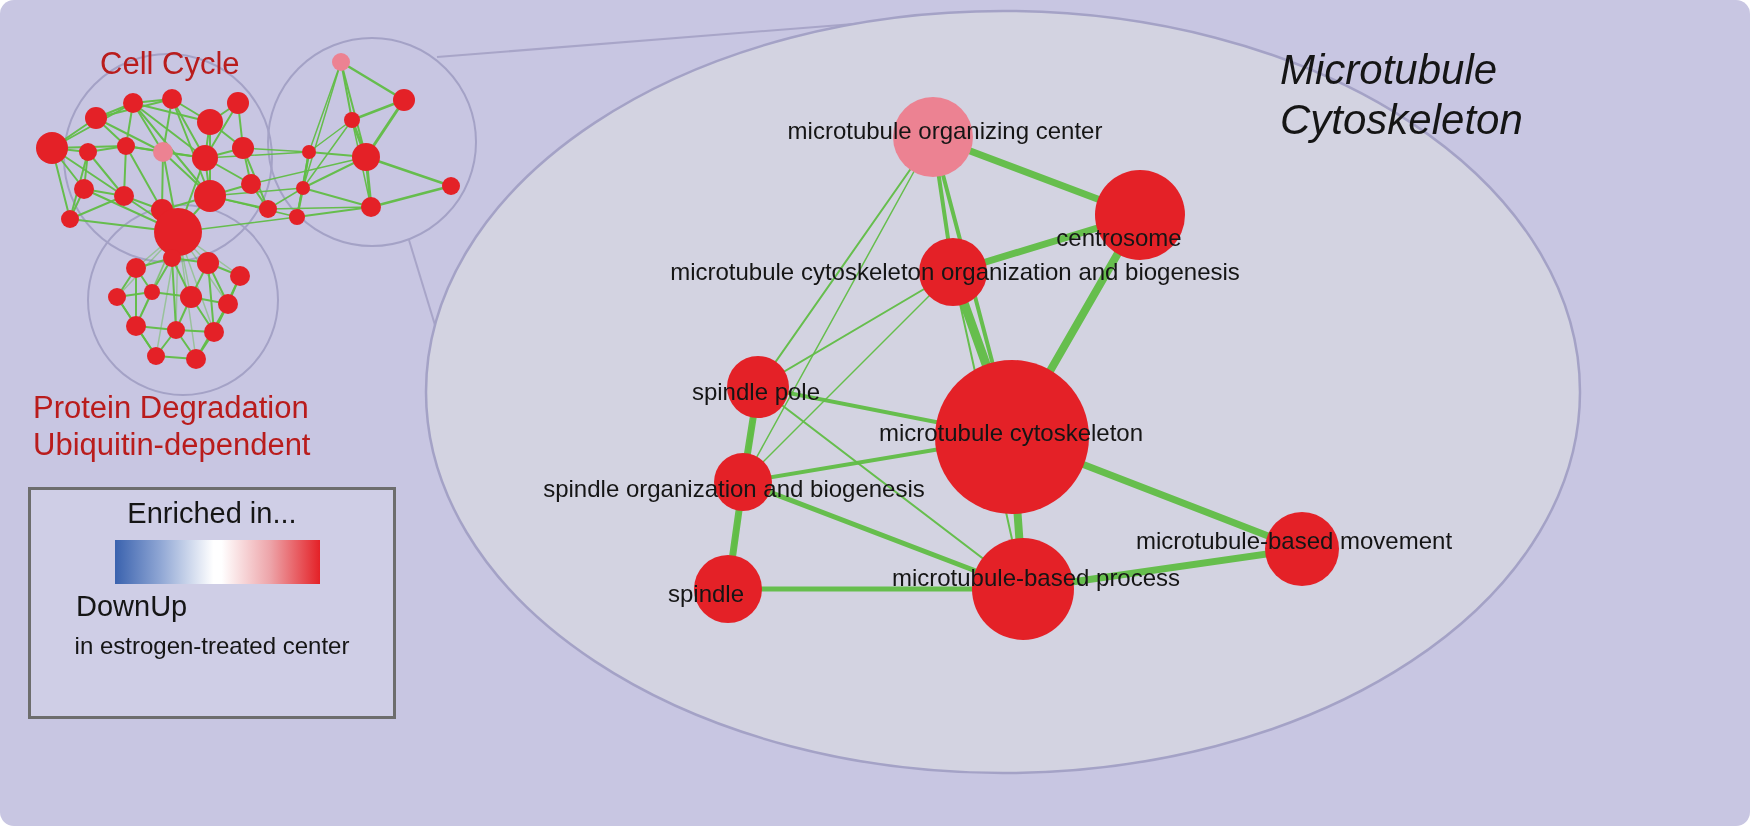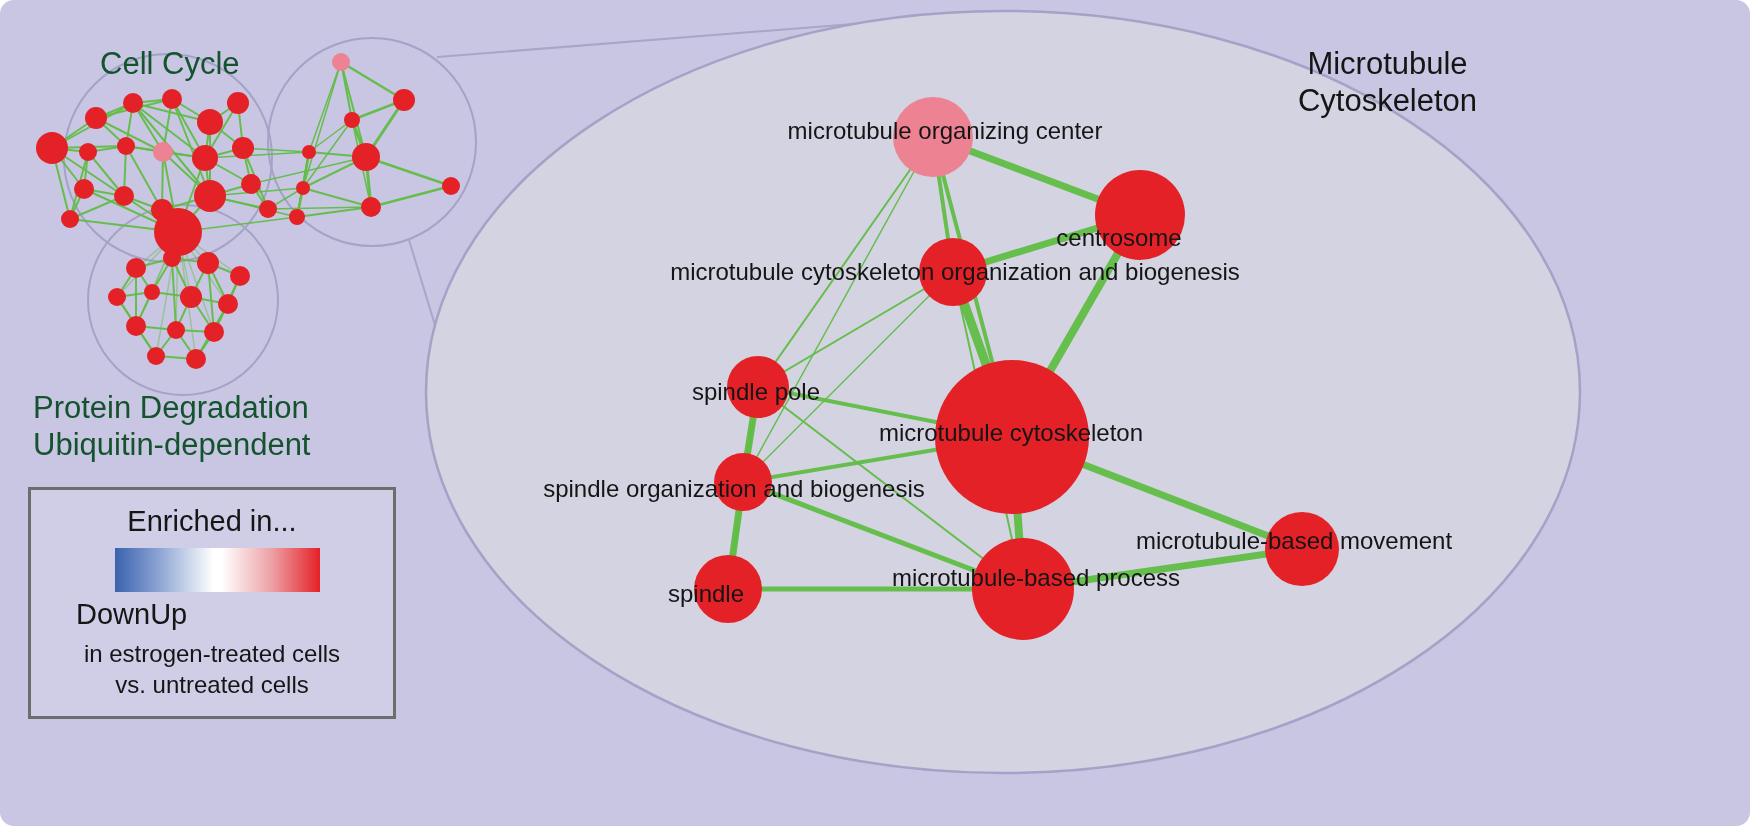--- a/index.html
+++ b/index.html
@@ -7,29 +7,29 @@
     position:relative; width:1750px; height:826px;
     background:#c8c6e2; border-radius:14px; overflow:hidden;
     font-family:"Liberation Sans", sans-serif;
   }
   svg.scene { position:absolute; left:0; top:0; }
   svg.scene text {
     font-family:"Liberation Sans", sans-serif;
     font-size:24px; fill:#151515;
   }
   .overlay-label { position:absolute; white-space:nowrap; }
-  .gray-title { color:#14532d; font-size:31px; line-height:1.18; }
-  .black-title { color:#151515; font-size:31px; line-height:1.2; text-align:center; }
+  .gray-title { color:#b91c1c; font-size:31px; line-height:1.18; }
+  .black-title { color:#151515; font-size:42px; line-height:1.2; text-align:center;font-style:italic; }
 
   .legend {
     position:absolute; left:28px; top:487px; width:368px; height:232px;
     border:3px solid #6d6d6d; background:rgba(255,255,255,0.14);
     box-sizing:border-box; color:#151515;
   }
-  .legend-title { text-align:center; font-size:29px; margin-top:15px; }
+  .legend-title { text-align:center; font-size:29px; margin-top:7px; }
   .legend-gradient { width:205px; height:44px; margin:10px 0 0 84px; }
   .legend-downup {
     display:flex; justify-content:flex-start;
     padding:6px 55px 0 45px; font-size:29px;
   }
   .legend-caption { text-align:center; font-size:24px; line-height:1.3; }
   .legend-caption.first { margin-top:7px; }
 </style>
 </head>
 <body>
@@ -269,17 +269,16 @@
     <div>Cytoskeleton</div>
   </div>
 
   <div class="legend">
     <div class="legend-title">Enriched in...</div>
     <div class="legend-gradient" id="legend-gradient" style="background: linear-gradient(90deg, rgb(58, 98, 174) 0%, rgb(143, 166, 212) 22%, rgb(255, 255, 255) 48%, rgb(255, 255, 255) 52%, rgb(237, 163, 168) 76%, rgb(228, 33, 39) 100%);"></div>
     <div class="legend-downup">
       <span>Down</span>
       <span>Up</span>
     </div>
-    <div class="legend-caption first">in estrogen-treated cells</div>
-    <div class="legend-caption">vs. untreated cells</div>
+    <div class="legend-caption first">in estrogen-treated center</div>
   </div>
 
 </div>
 
 </body></html>

